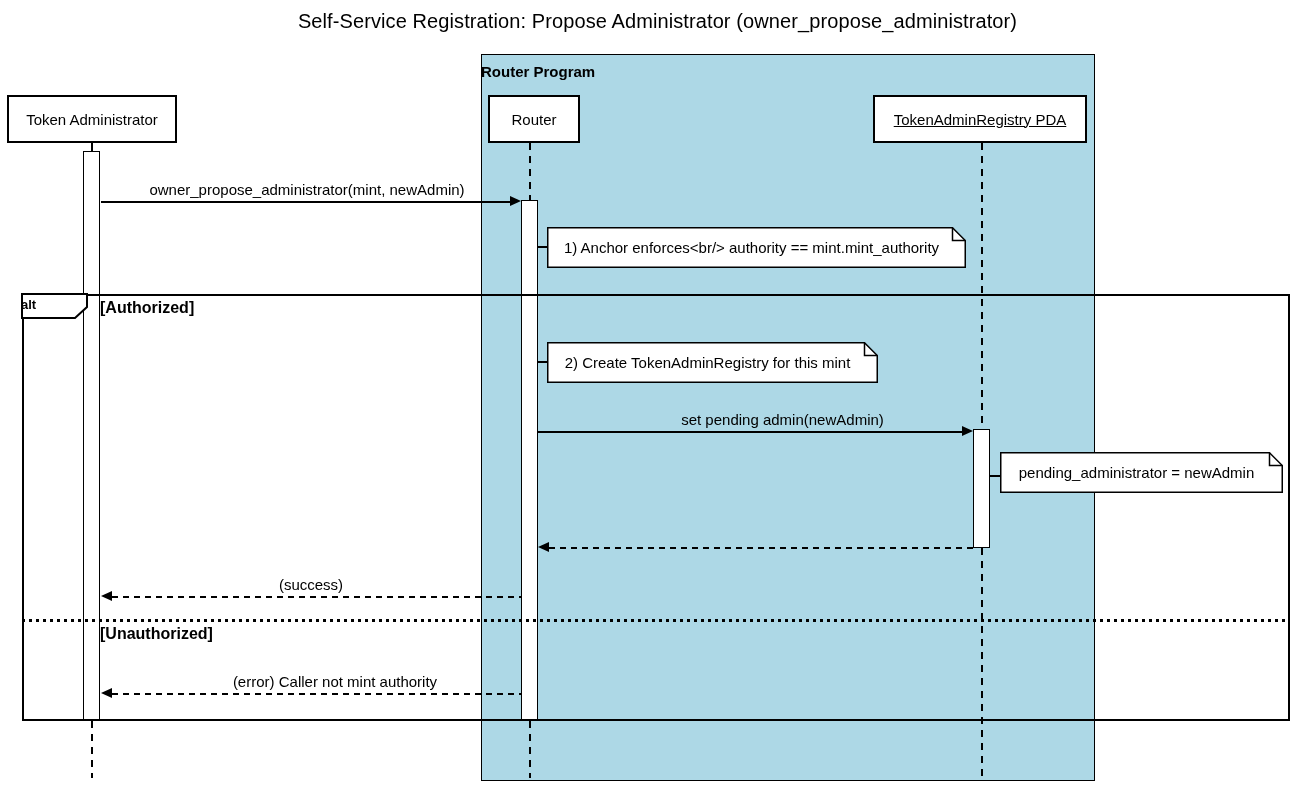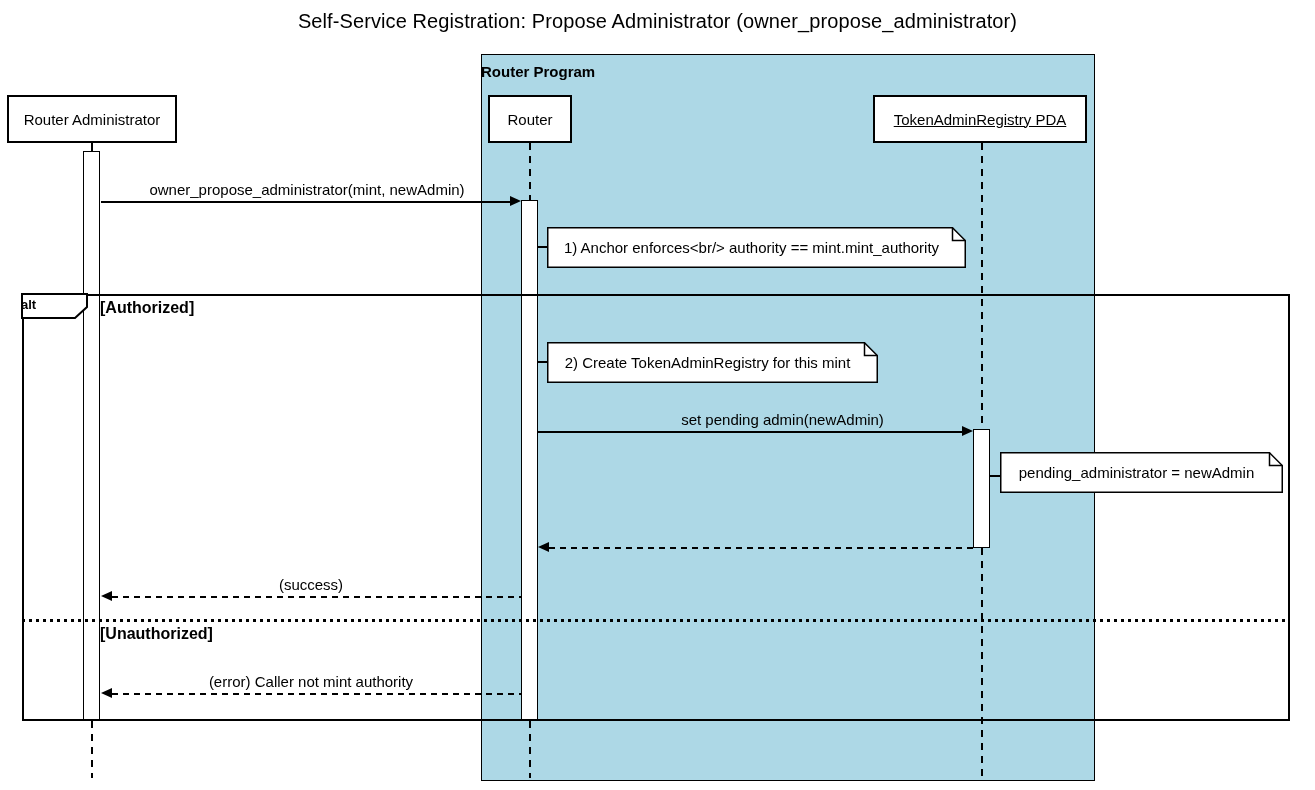--- a/index.html
+++ b/index.html
@@ -73,21 +73,21 @@
     <div class="arr-l" style="left:538px;top:542px;"></div>
   </div>
 
   <div>
     <div class="msg-label" style="left:101px;top:576px;width:420px;">(success)</div>
     <div class="hdash" style="left:112px;top:596px;width:409px;"></div>
     <div class="arr-l" style="left:101px;top:591px;"></div>
   </div>
 
   <div>
-    <div class="msg-label" style="left:101px;top:673px;width:420px;">(error) Caller not mint authority</div>
+    <div class="msg-label" style="left:101px;top:673px;width:420px;padding-left:24px;">(error) Caller not mint authority</div>
     <div class="hdash" style="left:112px;top:693px;width:409px;"></div>
     <div class="arr-l" style="left:101px;top:688px;"></div>
   </div>
 
   <div class="hsolid" style="left:538px;top:246px;width:9px;"></div>
   <div class="note" style="left:547px;top:227px;width:419px;height:41px;">
     <svg width="419" height="41" viewBox="0 0 419 41">
       <path d="M0.75,0.75 L405.5,0.75 L418.25,13.5 L418.25,40.25 L0.75,40.25 Z" fill="#ffffff" stroke="#000000" stroke-width="1.5"></path>
       <path d="M405.5,0.75 L405.5,13.5 L418.25,13.5" fill="none" stroke="#000000" stroke-width="1.5"></path>
     </svg>
@@ -106,23 +106,23 @@
   <div class="hsolid" style="left:990px;top:475px;width:10px;"></div>
   <div class="note" style="left:1000px;top:452px;width:283px;height:41px;">
     <svg width="283" height="41" viewBox="0 0 283 41">
       <path d="M0.75,0.75 L269.5,0.75 L282.25,13.5 L282.25,40.25 L0.75,40.25 Z" fill="#ffffff" stroke="#000000" stroke-width="1.5"></path>
       <path d="M269.5,0.75 L269.5,13.5 L282.25,13.5" fill="none" stroke="#000000" stroke-width="1.5"></path>
     </svg>
     <div class="note-text">pending_administrator = newAdmin</div>
   </div>
 
   <div class="pbox" style="left:7px;top:95px;width:170px;height:48px;">
-    <span>Router Administrator</span>
+    <span>Token Administrator</span>
   </div>
-  <div class="pbox" style="left:488px;top:95px;width:84px;height:48px;">
+  <div class="pbox" style="left:488px;top:95px;width:92px;height:48px;">
     <span>Router</span>
   </div>
   <div class="pbox" style="left:873px;top:95px;width:214px;height:48px;text-decoration:underline;">
     <span>TokenAdminRegistry PDA</span>
   </div>
 
   <div class="title">Self-Service Registration: Propose Administrator (owner_propose_administrator)</div>
 
 </div>
 

